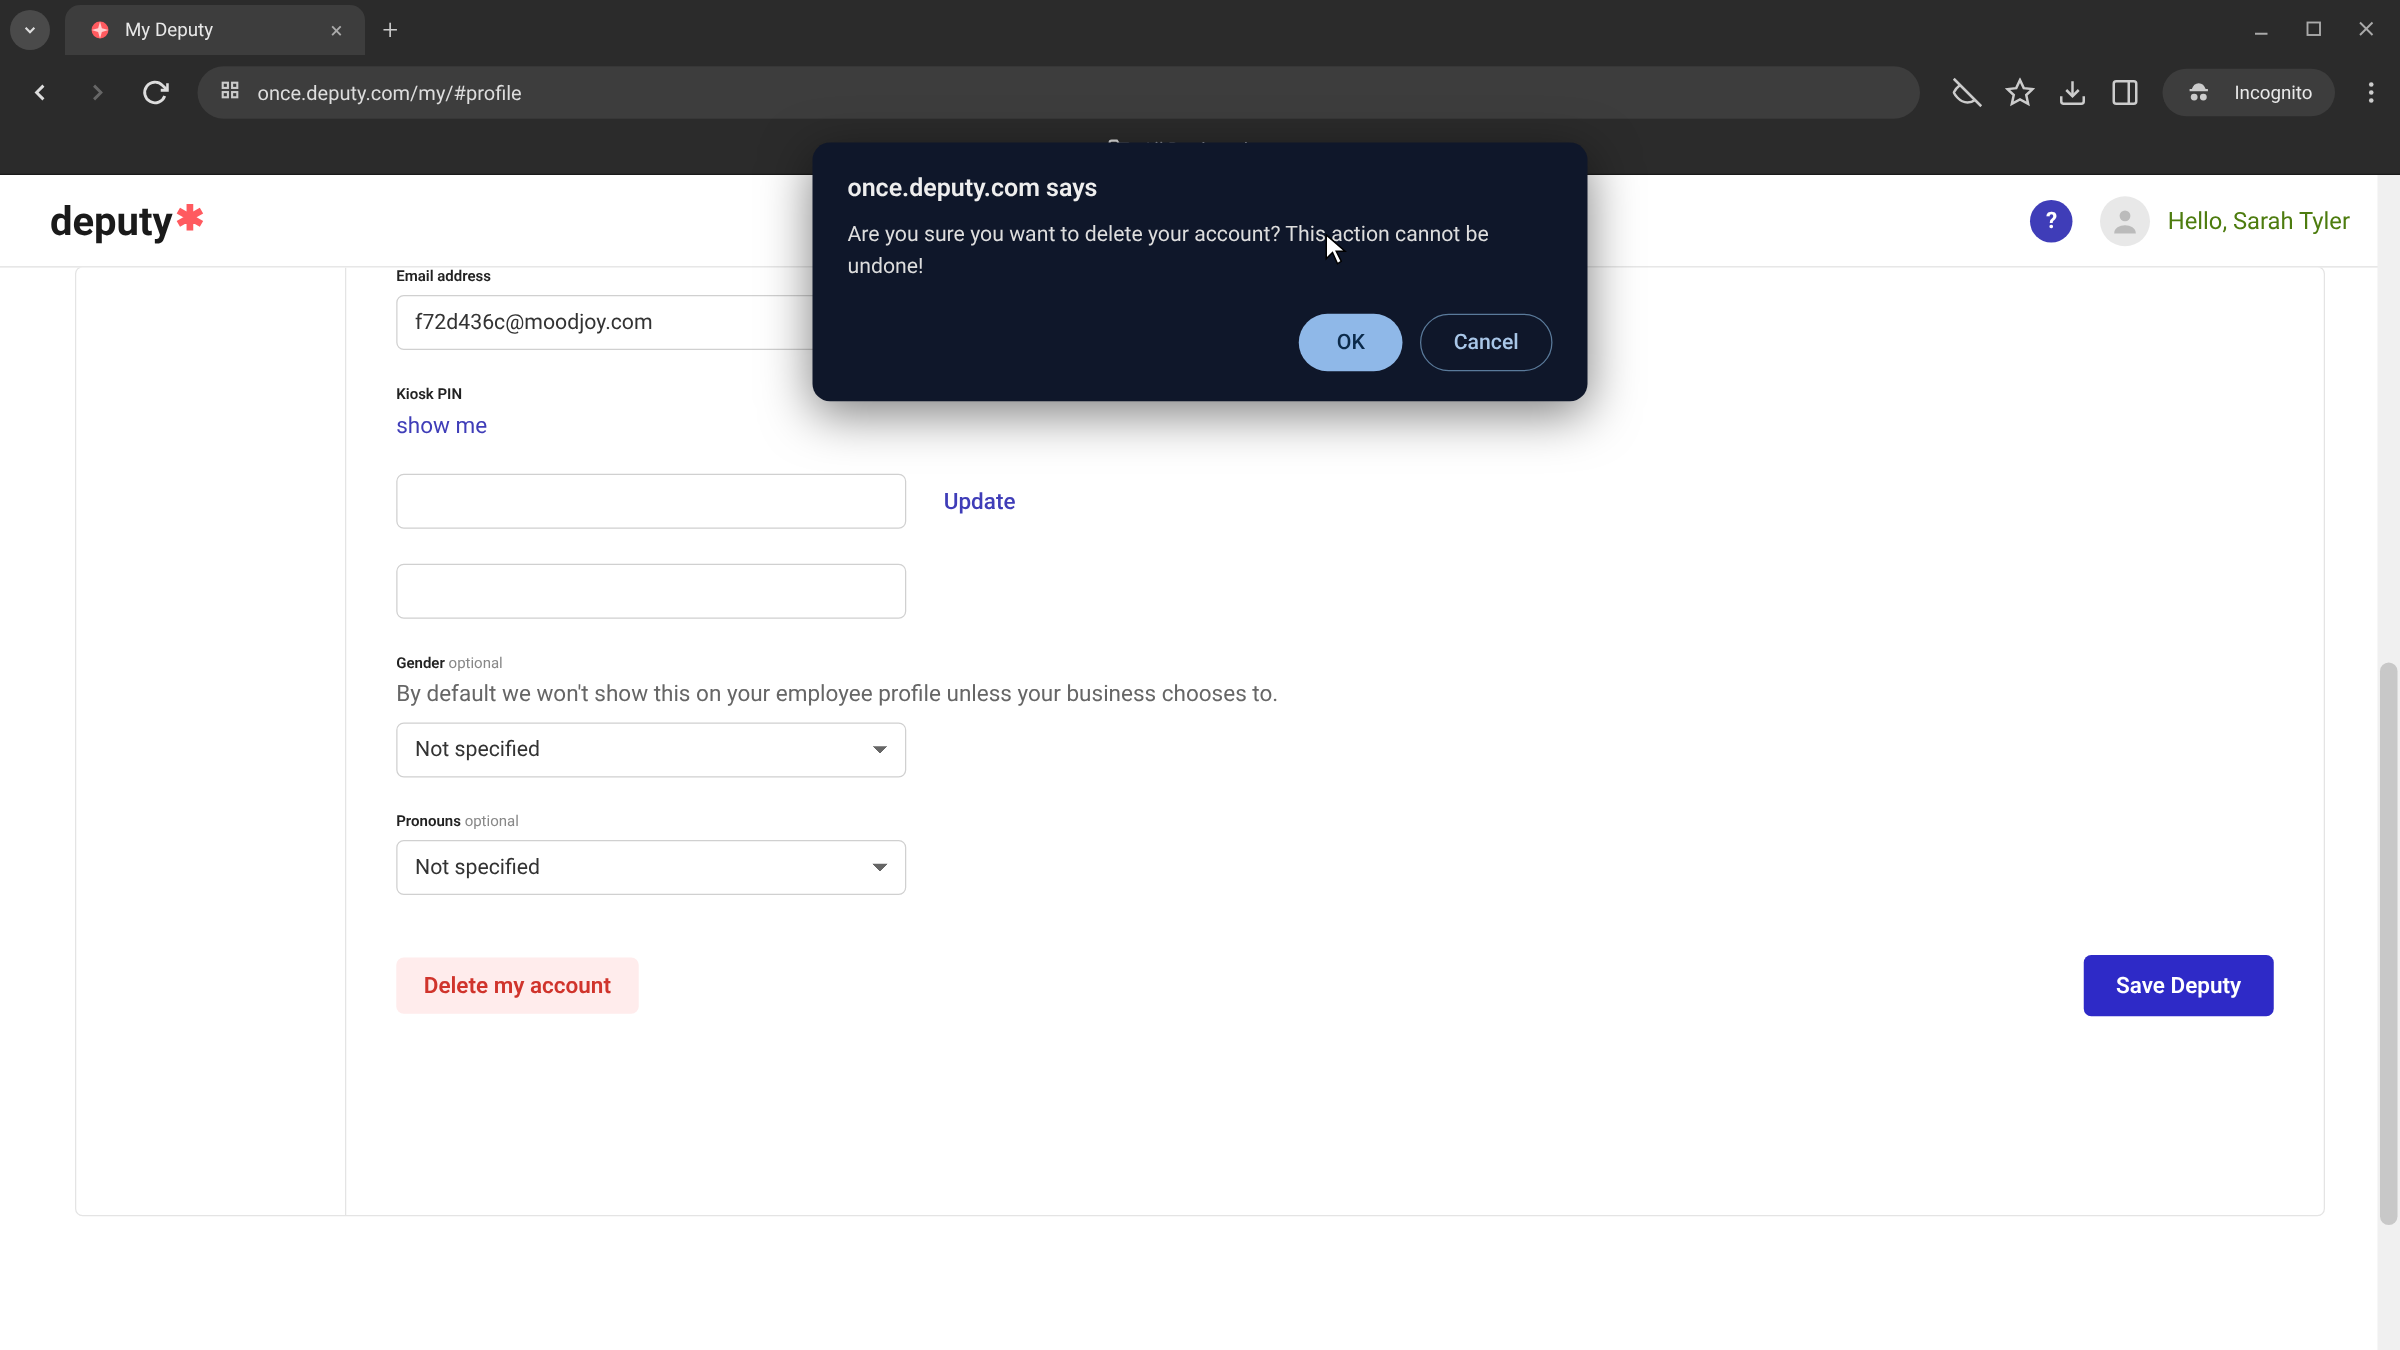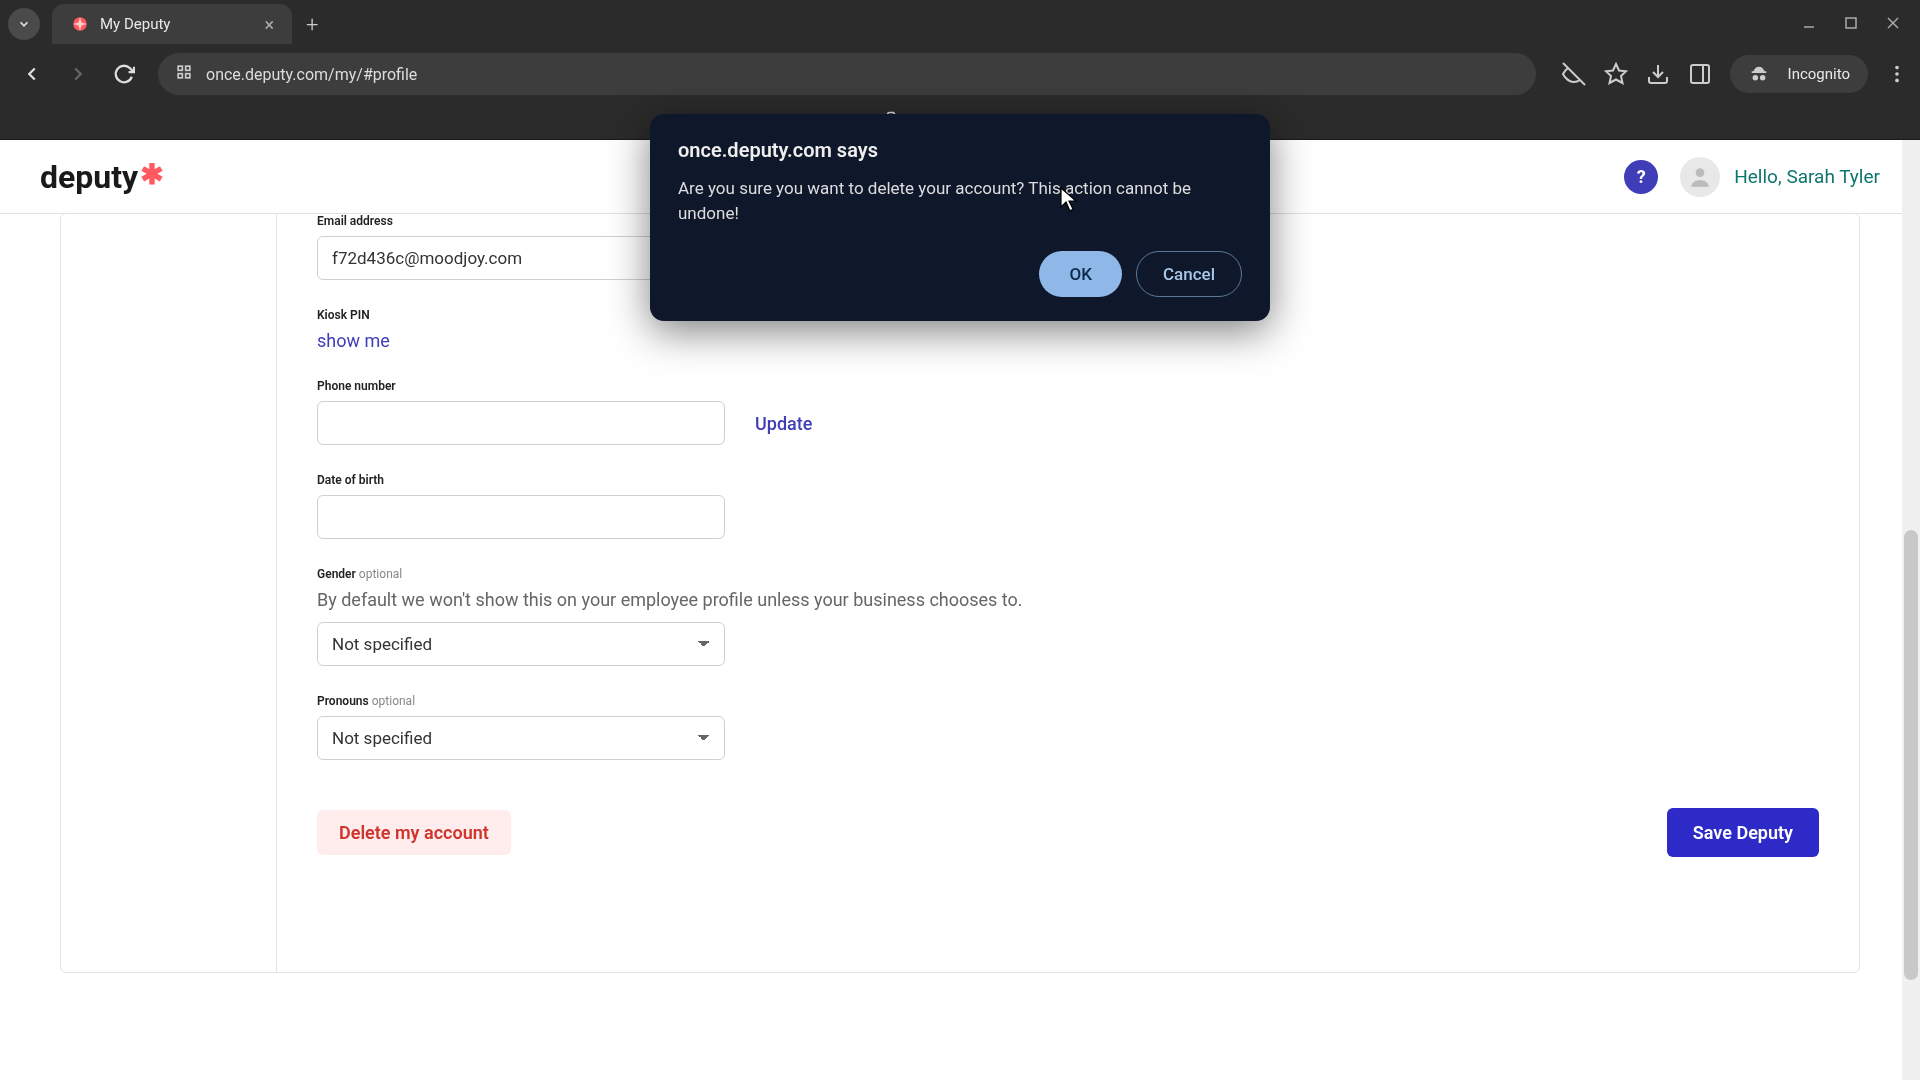--- a/index.html
+++ b/index.html
@@ -30,21 +30,21 @@
 
 
 .viewport { background:#fff; height: calc(1080px - 48px - 52px - 40px); overflow:hidden; position:relative; }
 
 .app-header { height: 74px; border-bottom:1px solid #e0e0e0; display:flex; align-items:center; padding: 0 40px; }
 .logo-text { font-size: 32px; font-weight:700; color:#1a1a1a; display:flex; align-items:center; }
 .logo-star { color:#ff5a5f; font-size:28px; margin-left:2px; position:relative; top:-2px; }
 .header-spacer { flex:1; }
 .help-badge { width:34px; height:34px; border-radius:50%; background:#3f3db8; color:#fff; display:flex; align-items:center; justify-content:center; font-weight:700; font-size:18px; margin-right:22px; }
 .avatar-circle { width:40px; height:40px; border-radius:50%; background:#e8e8e8; display:flex; align-items:center; justify-content:center; margin-right:14px; }
-.greeting { font-size:19px; color:#0f766e; }
+.greeting { font-size:19px; color:#4d7c0f; }
 
 
 .content-wrap { padding: 0 60px; height: calc(100% - 74px); overflow:auto; }
 .card { background:#fff; border:1px solid #e4e4e4; border-radius:6px; margin-top: -1px; display:flex; min-height: 760px; }
 .card-sidebar { width: 216px; border-right:1px solid #e4e4e4; }
 .card-main { flex:1; padding: 0 40px 38px 40px; }
 .field-label { font-size:12px; font-weight:600; color:#222; display:block; margin-bottom:8px; }
 .optional { font-weight:400; color:#888; }
 .helper { font-size:18px; color:#666; margin-bottom:12px; }
 .input, .select { width: 408px; height:44px; border:1px solid #d0d0d0; border-radius:6px; padding: 0 14px; font-size:17px; color:#333; background:#fff; }
@@ -213,29 +213,27 @@
           <span class="field-label">Email address</span>
           <input class="input wide" type="text" value="f72d436c@moodjoy.com" style="">
         </div>
 
         <div class="section">
           <span class="field-label">Kiosk PIN</span>
           <span class="link-text">show me</span>
         </div>
 
         <div class="section">
-          <span class="field-label">Phone number</span>
           <div class="row">
             <input class="input" type="text" value="" style="">
             <span class="link-text" style="font-weight:500;">Update</span>
           </div>
         </div>
 
         <div class="section">
-          <span class="field-label">Date of birth</span>
           <input class="input" type="text" value="" style="">
         </div>
 
         <div class="section">
           <span class="field-label">
             <span>Gender</span>
             <span class="optional">optional</span>
           </span>
           <div class="helper">By default we won't show this on your employee profile unless your business chooses to.</div>
           <select class="select">

